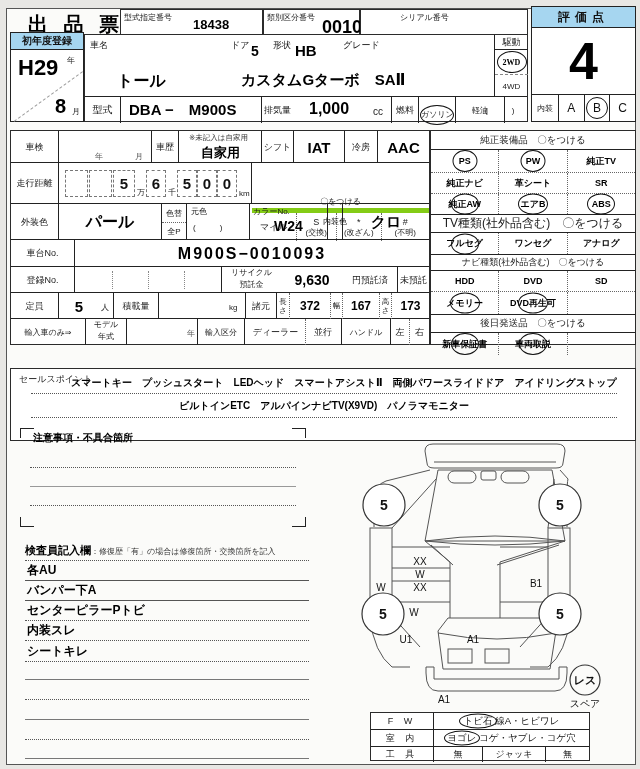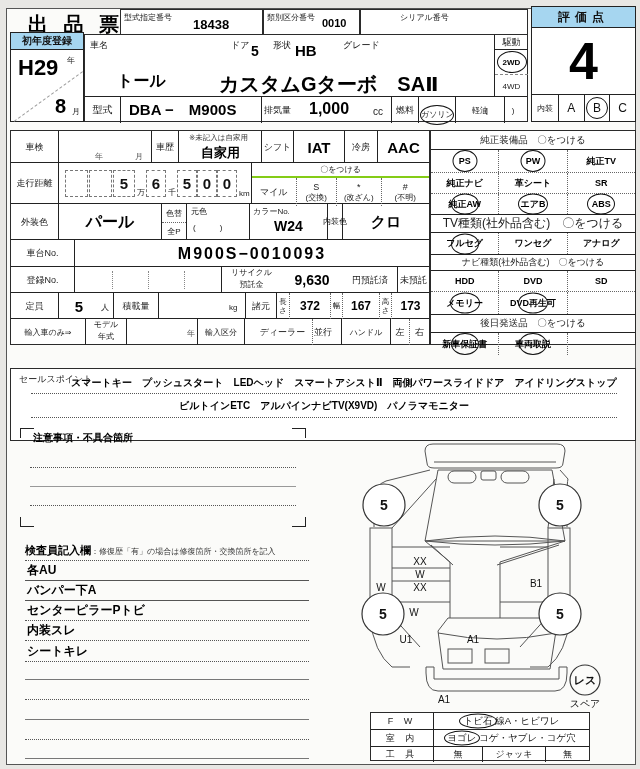--- a/index.html
+++ b/index.html
@@ -32,21 +32,21 @@
   <div class="abs" style="left:6px;top:8px;width:630px;height:757px;border:1px solid #555;background:#fbfbf9;"></div>
 
   <div class="abs vb" style="left:28px;top:11px;width:95px;height:24px;font-size:20px;letter-spacing:5px;">出 品 票</div>
 
   <div class="abs bd" style="left:120px;top:9px;width:143px;height:26px;background:#fff;">
     <span class="lbs abs" style="left:3px;top:2px;">型式指定番号</span>
     <span class="vb abs" style="left:72px;top:7px;font-size:13px;">18438</span>
   </div>
   <div class="abs bd" style="left:263px;top:9px;width:97px;height:26px;background:#fff;">
     <span class="lbs abs" style="left:3px;top:2px;">類別区分番号</span>
-    <span class="vb abs" style="left:58px;top:7px;font-size:11px;">0010</span>
+    <span class="vb abs" style="left:58px;top:7px;font-size:18px;">0010</span>
   </div>
   <div class="abs bd" style="left:360px;top:9px;width:168px;height:26px;background:#fff;">
     <span class="lbs abs" style="left:3px;top:2px;margin-left:36px;">シリアル番号</span>
     <span class="vb abs" style="left:80px;top:7px;font-size:13px;"></span>
   </div>
 
   <div class="abs" style="left:10px;top:32px;width:74px;height:90px;border:1.5px solid #222;background:#fff;">
     <div class="bluehdr" style="height:16px;font-size:10px;line-height:16px;border-bottom:1px solid #222;">初年度登録</div>
     <div class="abs" style="left:-6px;top:60px;width:95px;border-top:1px dashed #999;transform:rotate(-36deg);"></div>
     <span class="vb abs" style="left:7px;top:22px;font-size:22px;">H29</span>
@@ -56,25 +56,25 @@
   </div>
 
   <div class="abs bd" style="left:84px;top:34px;width:444px;height:88px;background:#fff;">
     <span class="lb abs" style="left:5px;top:4px;">車名</span>
     <span class="lb abs" style="left:146px;top:4px;">ドア</span>
     <span class="vb abs" style="left:166px;top:8px;font-size:14px;">5</span>
     <span class="lb abs" style="left:188px;top:4px;">形状</span>
     <span class="vb abs" style="left:210px;top:7px;font-size:15px;">HB</span>
     <span class="lb abs" style="left:258px;top:4px;">グレード</span>
     <span class="vb abs" style="left:32px;top:36px;font-size:16px;">トール</span>
-    <span class="vb abs" style="left:134px;top:36px;font-size:20px;">カスタムGターボ　SAⅡ</span>
+    <span class="vb abs" style="left:156px;top:36px;font-size:15px;">カスタムGターボ　SAⅡ</span>
 
     <div class="abs" style="left:409px;top:0;width:34px;height:61px;border-left:1px solid #222;">
       <div class="lb flex" style="height:14px;border-bottom:1px solid #222;">駆動</div>
-      <div class="flex" style="height:24px;border-bottom:1px dashed #888;">
+      <div class="flex" style="height:24px;border-bottom:1px dashed #888;font-family:Liberation Serif, serif;">
         <span class="mk lbs vb" style="--mw:28px;--mh:20px;">2WD</span>
       </div>
       <div class="flex lbs" style="height:22px;">4WD</div>
     </div>
 
     <div class="abs" style="left:0;top:61px;width:442px;height:26px;border-top:1px solid #222;">
       <div class="abs flex lb" style="left:0;top:0;width:36px;height:26px;border-right:1px solid #222;font-size:10px;">型式</div>
       <span class="vb abs" style="left:44px;top:4px;font-size:15px;">DBA −　M900S</span>
       <div class="abs flex lb" style="left:176px;top:0;width:32px;height:26px;border-left:1px solid #222;">排気量</div>
       <span class="vb abs" style="left:224px;top:3px;font-size:16px;">1,000</span>
@@ -120,21 +120,21 @@
       <div class="digit abs" style="left:78px;top:7px;width:23px;height:27px;"></div>
       <div class="digit abs" style="left:102px;top:7px;width:22px;height:27px;">5</div>
       <span class="lbs abs" style="left:126px;top:24px;">万</span>
       <div class="digit abs" style="left:135px;top:7px;width:20px;height:27px;">6</div>
       <span class="lbs abs" style="left:157px;top:24px;">千</span>
       <div class="digit abs" style="left:166px;top:7px;width:20px;height:27px;">5</div>
       <div class="digit abs" style="left:186px;top:7px;width:20px;height:27px;">0</div>
       <div class="digit abs" style="left:206px;top:7px;width:20px;height:27px;">0</div>
       <span class="lbs abs" style="left:228px;top:26px;">km</span>
       <div class="abs" style="left:240px;top:0;width:178px;height:41px;border-left:1px solid #222;">
-        <div class="flex lbs" style="height:13px;border-bottom:2px solid #84cc16;">〇をつける</div>
+        <div class="flex lbs" style="height:13px;border-bottom:5px solid #84cc16;margin-top:32px;">〇をつける</div>
         <div style="display:flex;height:28px;">
           <div class="flex lb" style="flex:1.1;border-right:1px dotted #666;">マイル</div>
           <div class="flex" style="flex:1;border-right:1px dotted #666;flex-direction:column;">
             <span class="lb">S</span>
               <span class="lbs">(交換)</span>
           </div>
           <div class="flex" style="flex:1.1;border-right:1px dotted #666;flex-direction:column;">
             <span class="lb">*</span>
               <span class="lbs">(改ざん)</span>
           </div>
@@ -198,21 +198,21 @@
     </div>
 
     <div class="abs" style="left:0;top:188px;width:418px;height:26px;">
       <div class="abs flex lbs" style="left:0;top:0;width:74px;height:26px;">輸入車のみ⇒</div>
       <div class="abs" style="left:74px;top:0;width:42px;height:26px;border-left:1px solid #222;border-right:1px solid #222;text-align:center;">
         <div class="lbs" style="line-height:12px;">モデル</div>
         <div class="lbs" style="line-height:11px;">年式</div>
       </div>
       <span class="lbs abs" style="left:176px;top:9px;color:#555;">年</span>
       <div class="abs flex lbs" style="left:186px;top:0;width:48px;height:26px;border-left:1px solid #222;border-right:1px solid #222;">輸入区分</div>
-      <div class="abs flex lb" style="left:242px;top:0;width:60px;height:26px;border-right:1px dotted #666;">ディーラー</div>
+      <div class="abs flex lb" style="left:235px;top:0;width:60px;height:26px;border-right:1px dotted #666;">ディーラー</div>
       <div class="abs flex lb" style="left:294px;top:0;width:36px;height:26px;">並行</div>
       <div class="abs flex lbs" style="left:330px;top:0;width:50px;height:26px;border-left:1px solid #222;border-right:1px solid #222;">ハンドル</div>
       <div class="abs flex lb" style="left:380px;top:0;width:19px;height:26px;border-right:1px dotted #666;">左</div>
       <div class="abs flex lb" style="left:399px;top:0;width:19px;height:26px;">右</div>
     </div>
   </div>
 
   <div class="abs bd" style="left:430px;top:130px;width:206px;height:215px;background:#fff;">
     <div class="flex lb" style="height:18px;border-bottom:1px solid #222;font-size:9.5px;">純正装備品　〇をつける</div>
     <div style="display:flex;height:22px;border-bottom:1px dotted #666;">

